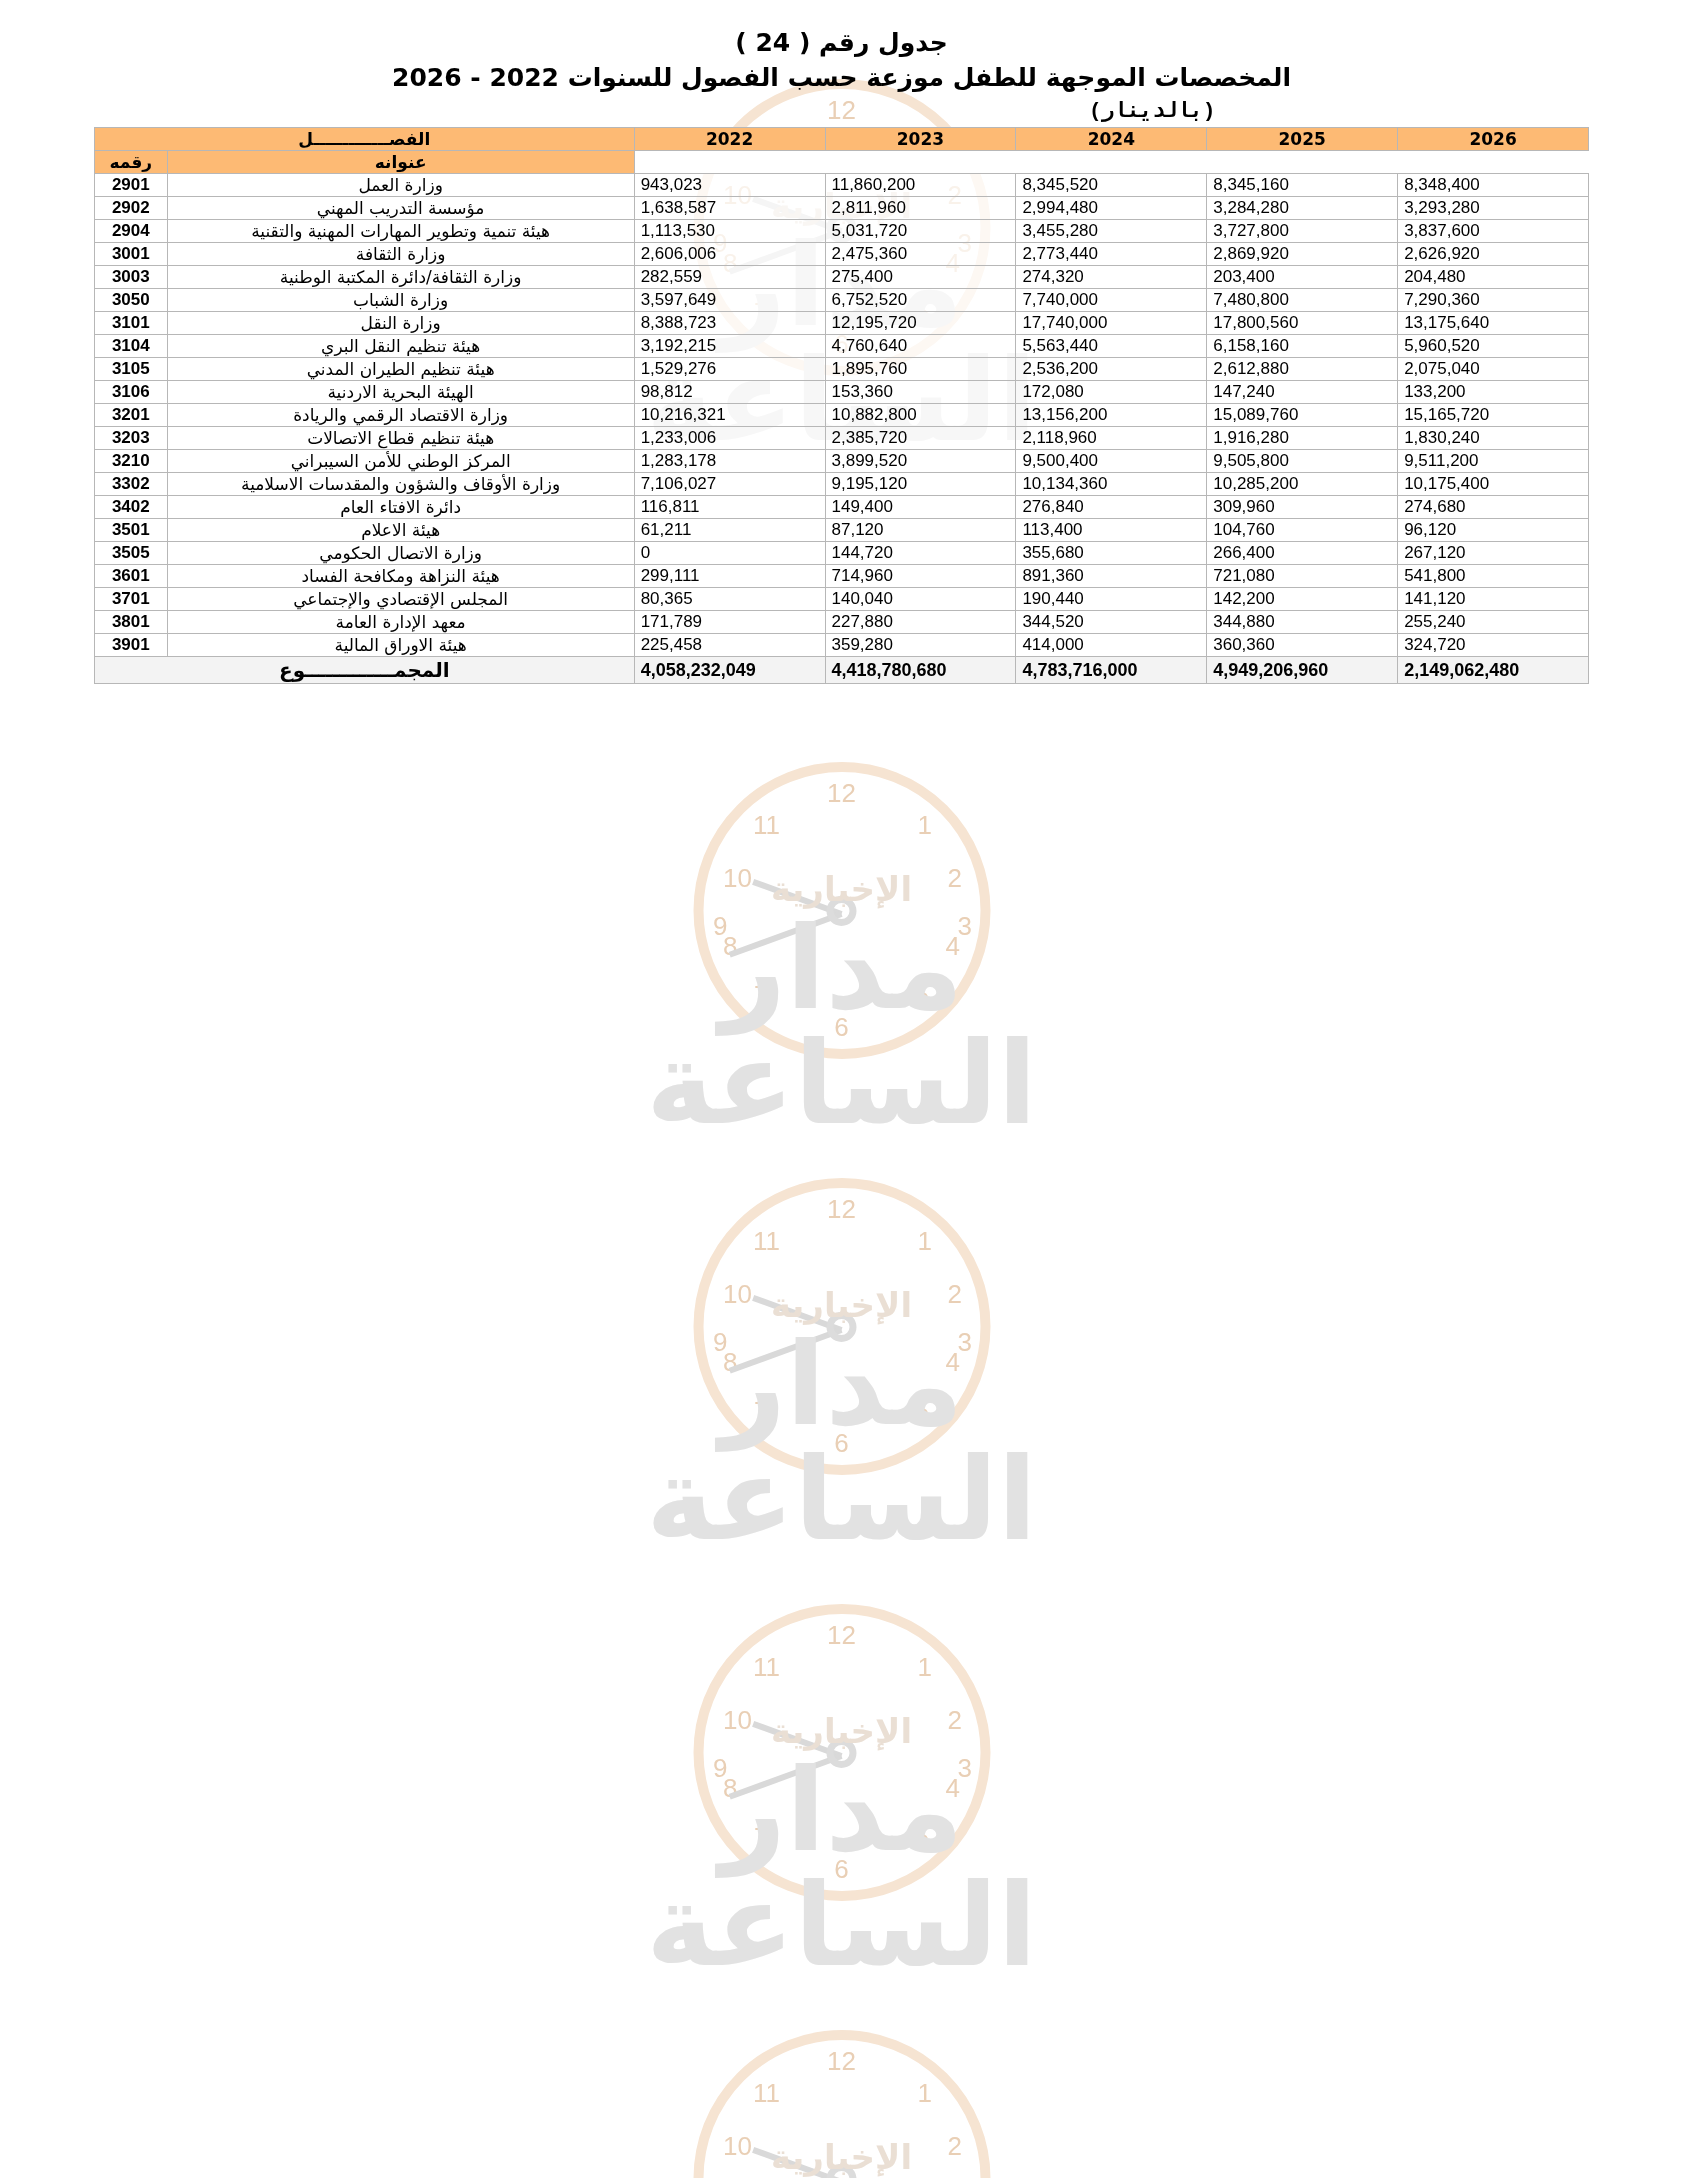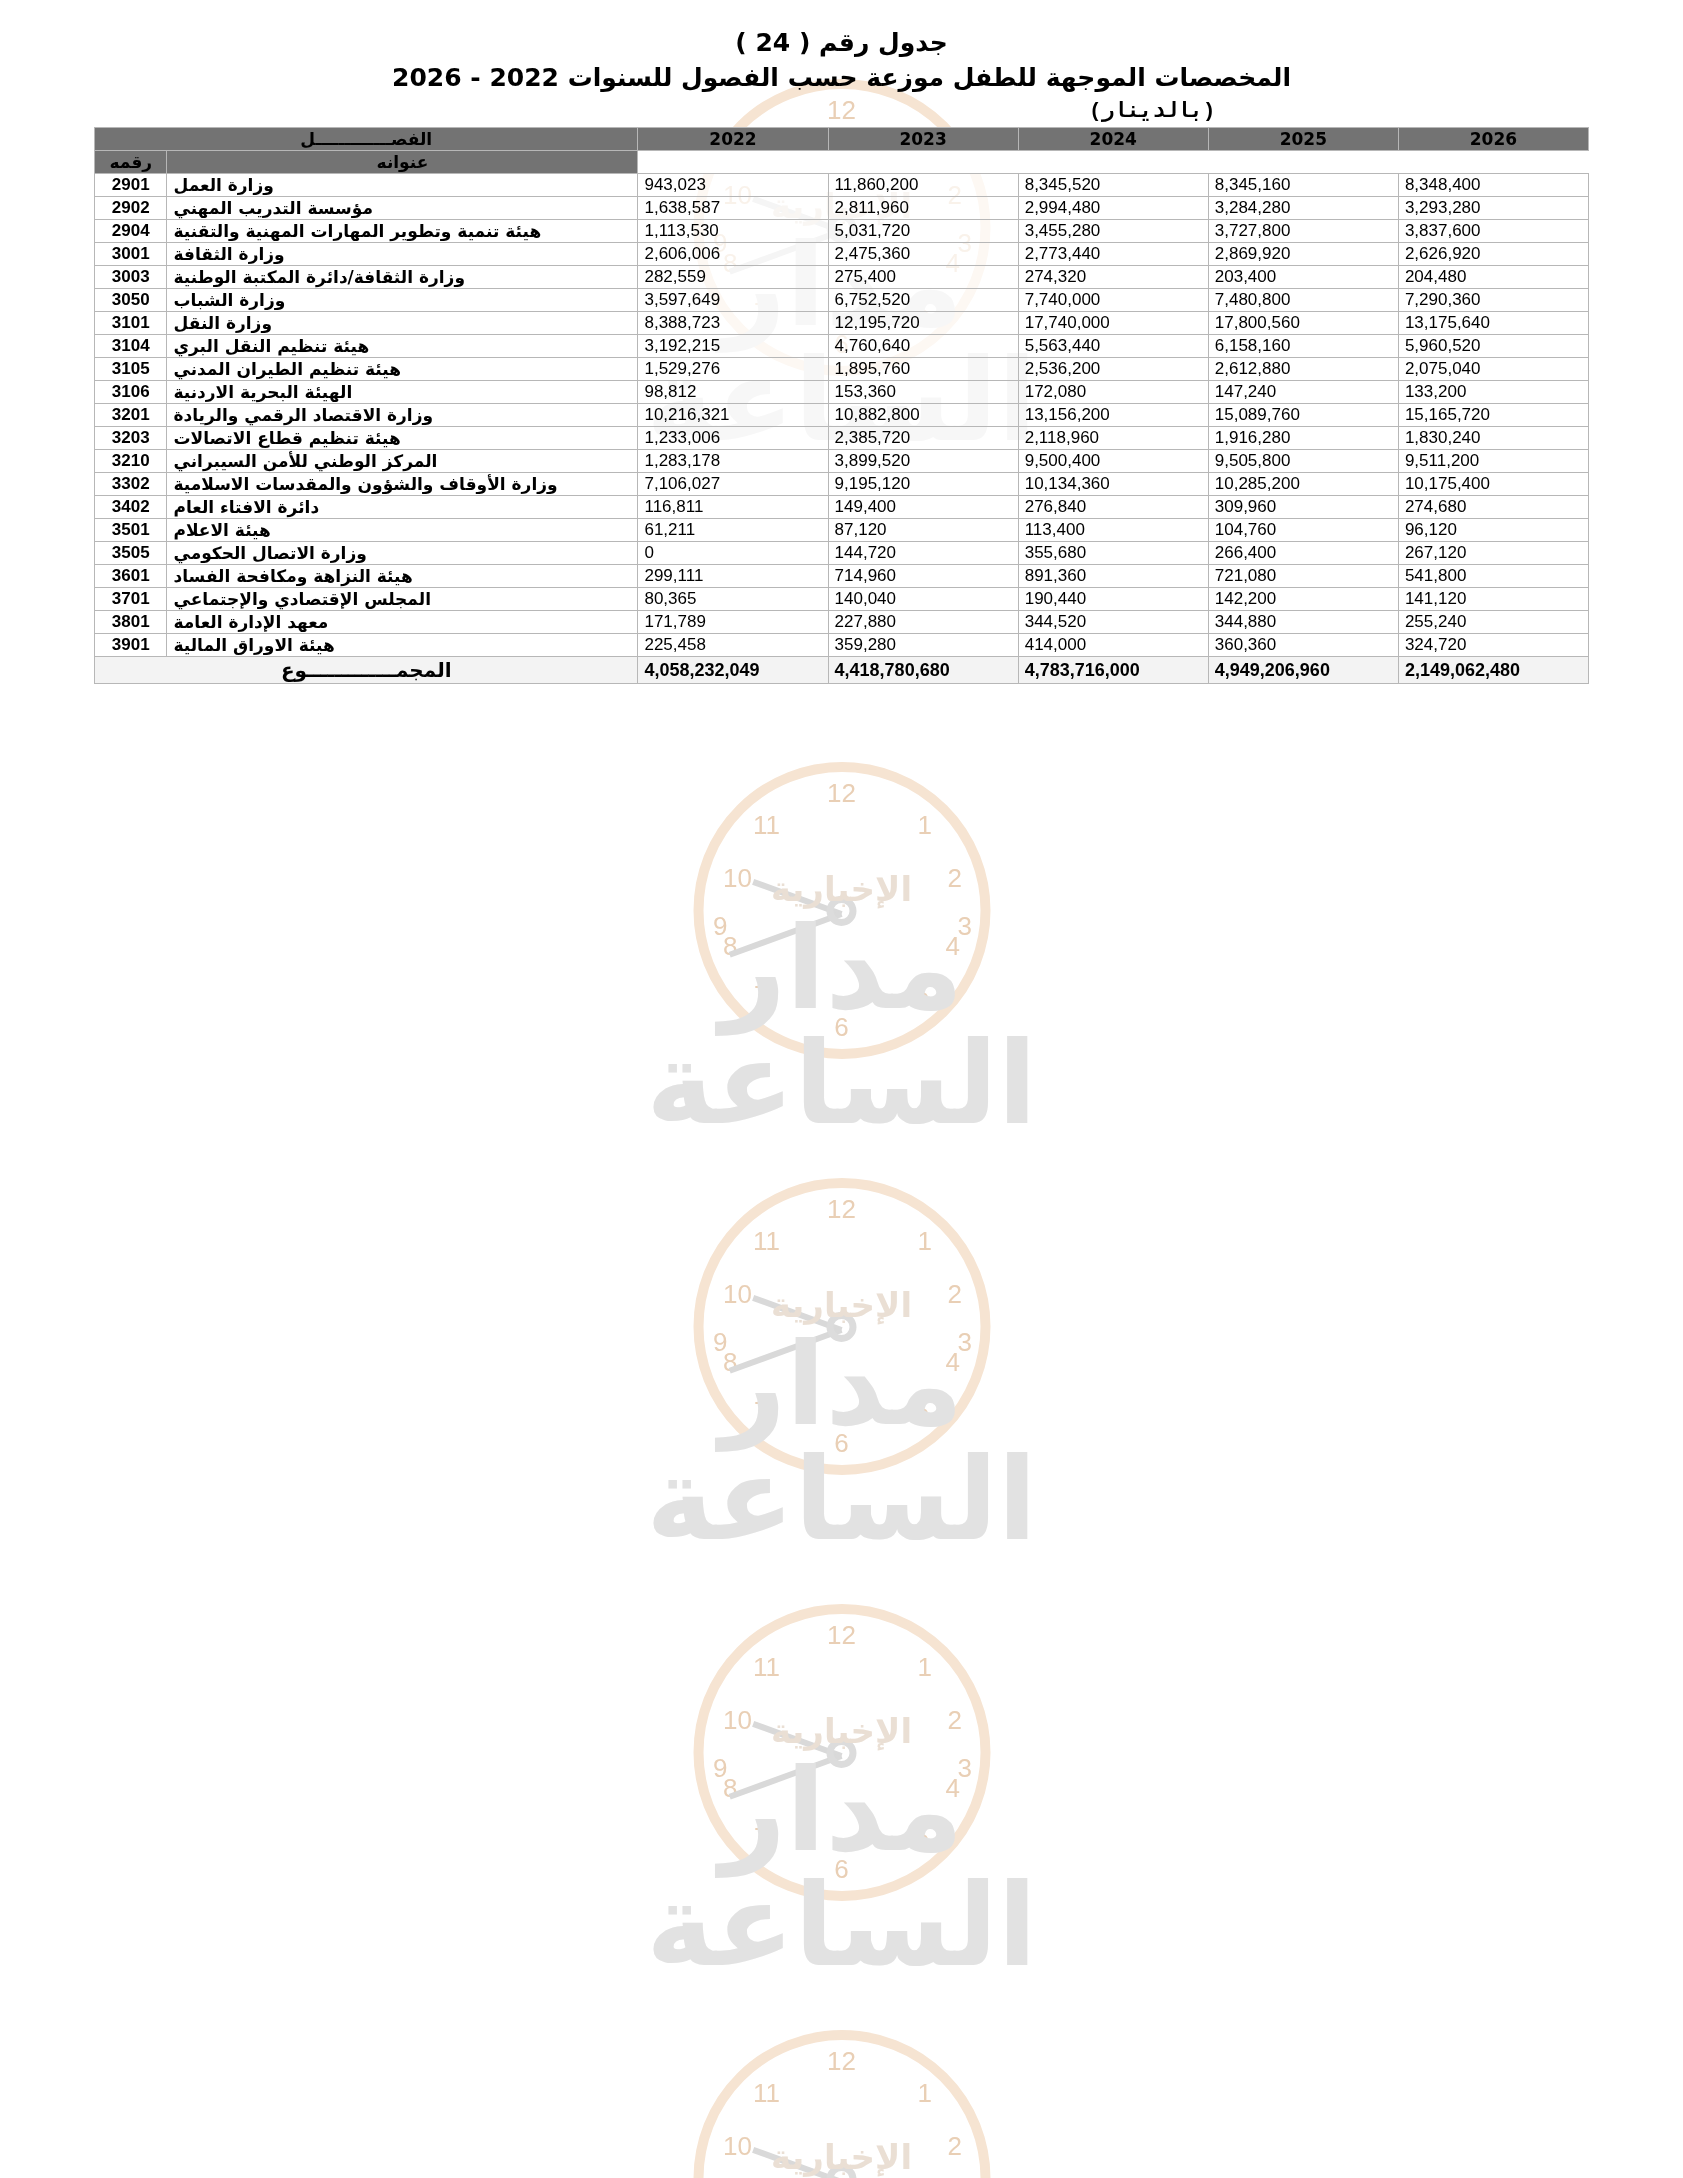--- a/index.html
+++ b/index.html
@@ -114,21 +114,21 @@
     width: 1495px;
     background: rgba(255,255,255,0.72);
   }
   table.budget td, table.budget th {
     border: 1px solid #b7b7b7;
     padding: 1px 6px;
     font-size: 17px;
     white-space: nowrap;
   }
   thead th {
-    background: #737373;
+    background: #fdba74;
     font-weight: bold;
     text-align: center;
   }
   th.chapter-head {
     font-size: 21px;
     font-weight: bold;
     letter-spacing: 1px;
   }
   th.year {
     font-size: 22px;
@@ -145,24 +145,23 @@
     padding-left: 14px;
   }
   td.code {
     text-align: center;
     font-family: "Liberation Sans", sans-serif;
     font-size: 17.3px;
     font-weight: bold;
     margin-top: 47px;
   }
   td.name {
-    text-align: left;
+    text-align: center;
     font-size: 16px;
     padding-right: 8px;
-    font-weight: bold;
   }
   tr.total td {
     font-weight: bold;
     background: #f3f3f3;
   }
   tr.total td.total-label {
     text-align: center;
     font-size: 20px;
     letter-spacing: 1px;
   }

